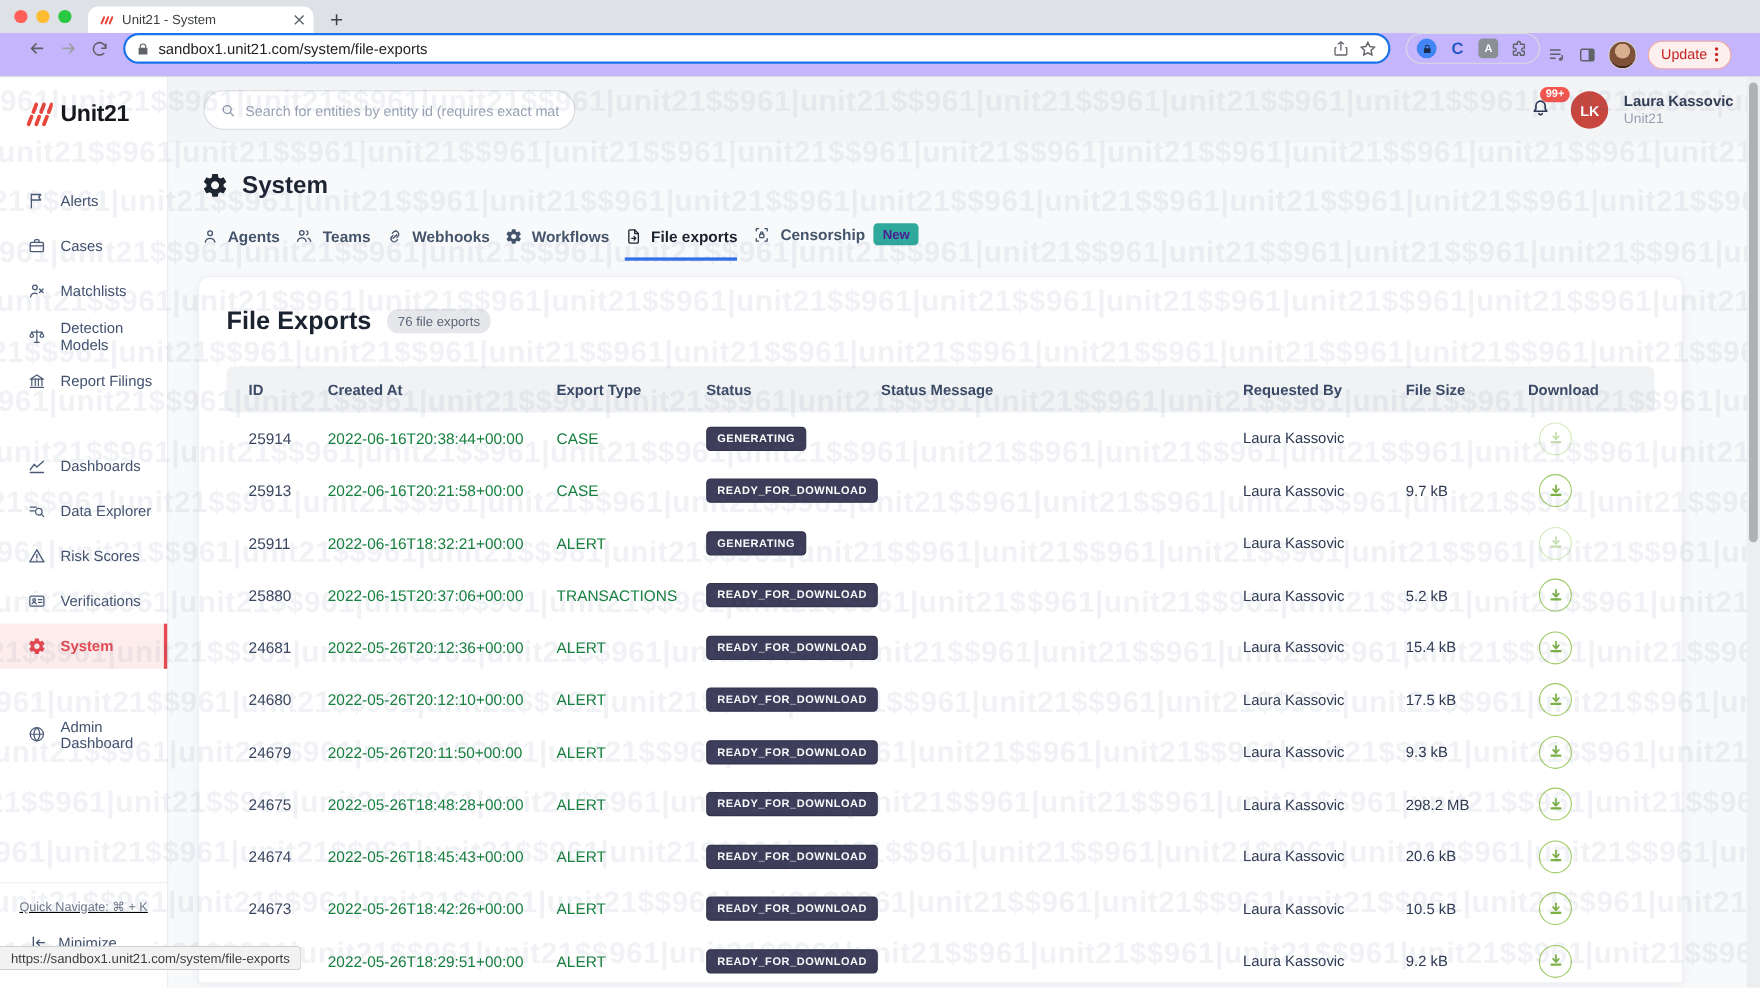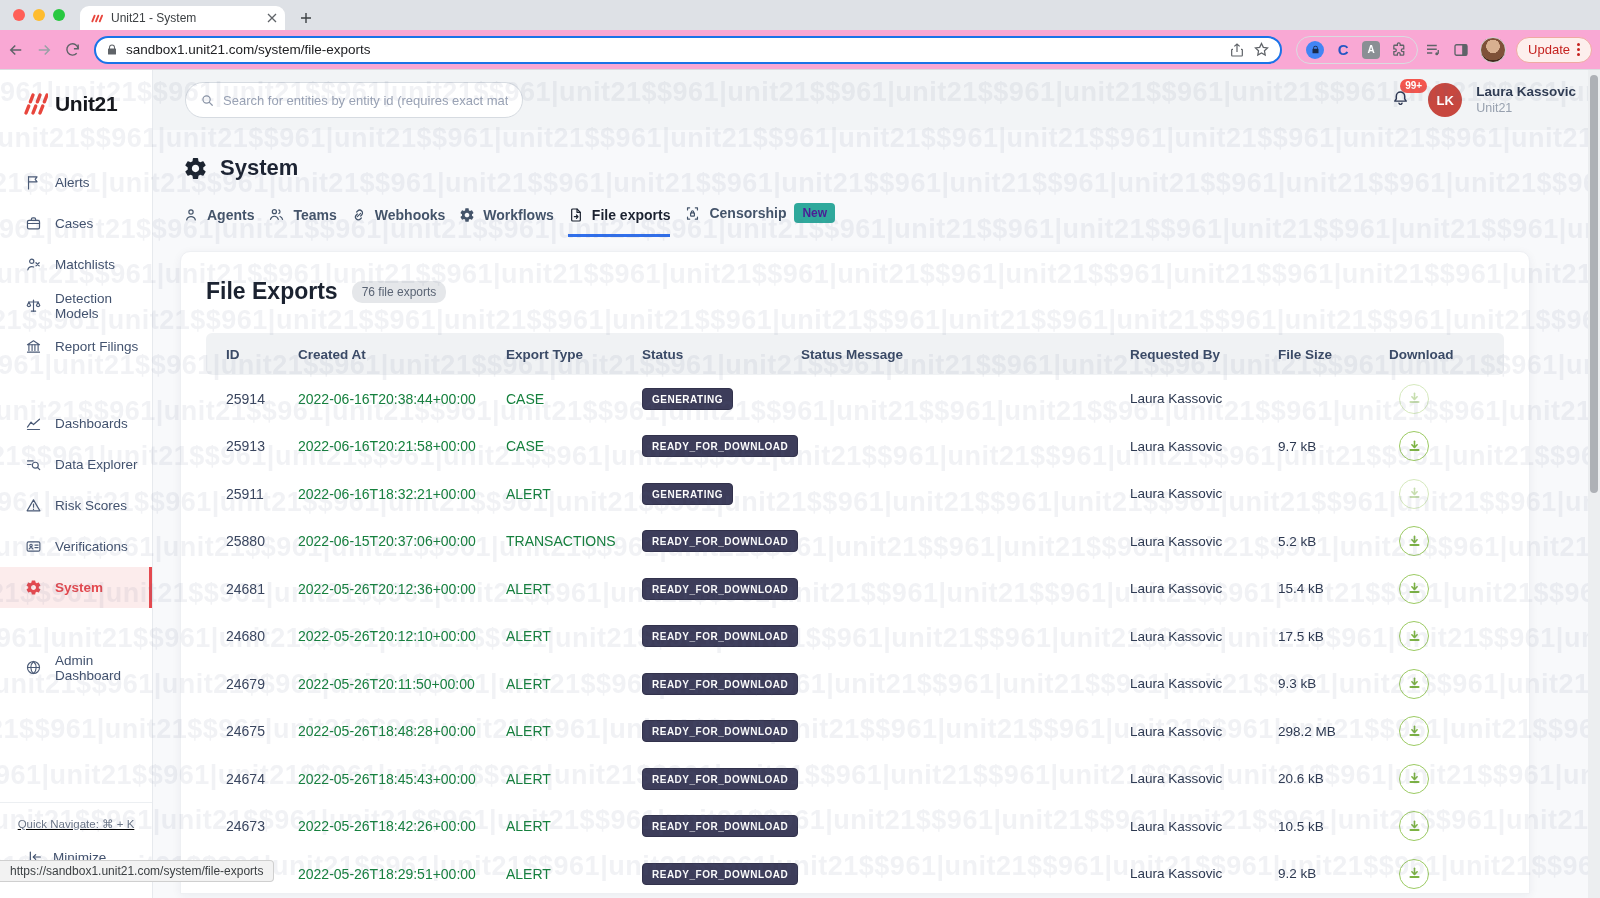--- a/index.html
+++ b/index.html
@@ -10,21 +10,21 @@
   .chrome { width:1600px; }
   .tabstrip { position:relative; height:30px; background:#dee1e6; }
   .lights { position:absolute; left:13px; top:9px; display:flex; gap:8px; }
   .light { width:12px; height:12px; border-radius:50%; }
   .light.red{ background:#ff5f57;} .light.yellow{ background:#febc2e;} .light.green{ background:#28c840;}
   .btab { position:absolute; left:80px; top:6px; width:205px; height:24px; background:#fff;
     border-radius:9px 9px 0 0; display:flex; align-items:center; padding:0 8px 0 10px; gap:8px; }
   .btab-title { flex:1; font-size:12px; color:#3c4043; white-space:nowrap; overflow:hidden; }
   .tab-close, .newtab { display:flex; align-items:center; justify-content:center; }
   .newtab { position:absolute; left:296px; top:8px; width:20px; height:20px; border-radius:50%; }
-  .toolbar { height:40px; background:#f9a8d4; border-bottom:1px solid #dadce0; display:flex; align-items:center; padding:0 2px; }
+  .toolbar { height:40px; background:#c4b5fd; border-bottom:1px solid #dadce0; display:flex; padding:0 20px; }
   .nav-btn { width:28px; height:28px; display:flex; align-items:center; justify-content:center; border-radius:50%; }
   .urlbar { flex:1; max-width:1190px; height:28px; margin:0 8px; border:2px solid #1a73e8; border-radius:15px;
     background:#fff; display:flex; align-items:center; padding:0 10px; gap:8px; }
   .url-text { flex:1; font-size:13.5px; color:#202124; }
   .ext-pill { display:flex; align-items:center; gap:10px; border:1px solid #dadce0; border-radius:14px; height:28px; padding:0 9px; margin:0 6px; }
   .ext-ic { width:18px; height:18px; display:flex; align-items:center; justify-content:center; }
   .ic-adblock { border-radius:50%; background:#4285f4; color:#fff; font-size:9px; }
   .ic-c { font-size:15px; font-weight:bold; color:#2456c4; }
   .ic-sq { border-radius:4px; background:#8a8f94; color:#fff; font-size:10px; font-weight:bold; }
   .chrome-right { display:flex; align-items:center; gap:10px; padding-right:6px; }

